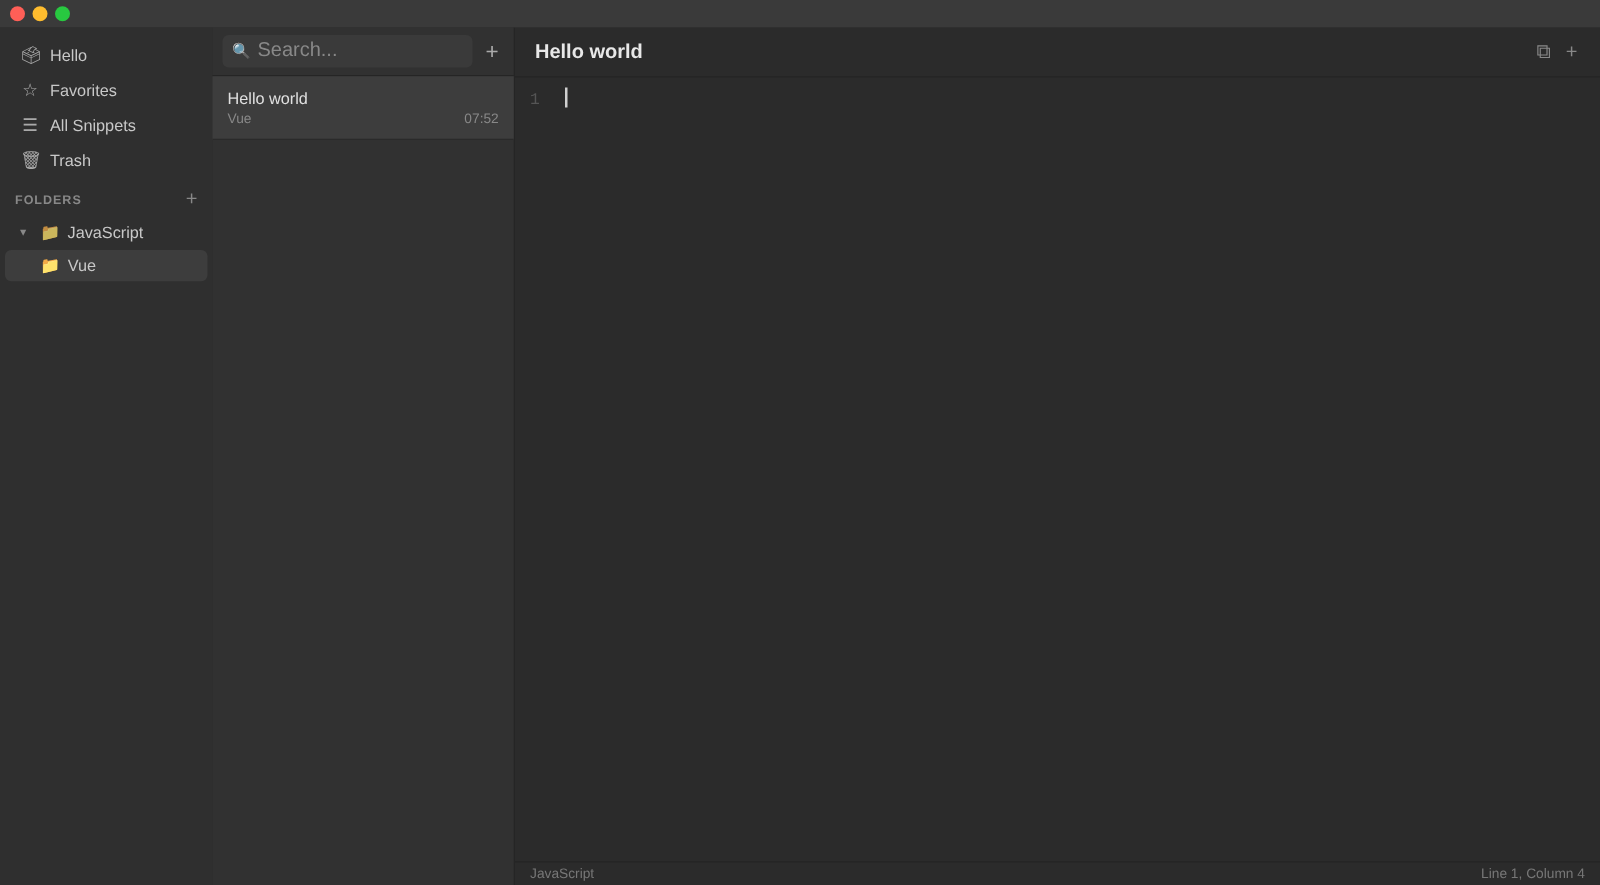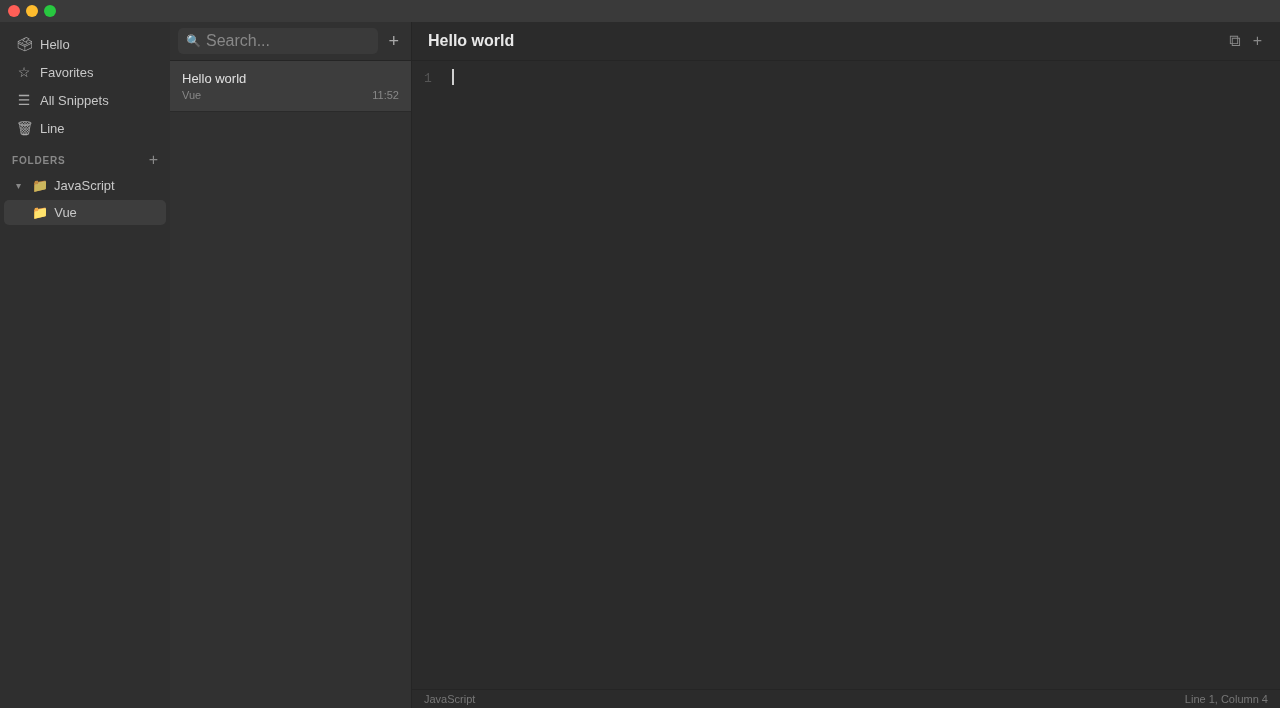--- a/index.html
+++ b/index.html
@@ -304,21 +304,21 @@
     <div class="sidebar-item">
       <span class="icon">☆</span>
       <span>Favorites</span>
     </div>
     <div class="sidebar-item">
       <span class="icon">☰</span>
       <span>All Snippets</span>
     </div>
     <div class="sidebar-item">
       <span class="icon">🗑</span>
-      <span>Line</span>
+      <span>Trash</span>
     </div>
 
     <div class="folders-header">
       <span class="folders-label">FOLDERS</span>
       <span class="add-folder-btn">+</span>
     </div>
 
     <div class="folder-item">
       <span class="chevron">▾</span>
       <span class="folder-icon">📁</span>
@@ -336,21 +336,21 @@
         <span class="search-icon">🔍</span>
         <input class="search-input" type="text" placeholder="Search..." style="">
       </div>
       <span class="add-snippet-btn">+</span>
     </div>
 
     <div class="snippet-item active">
       <div class="snippet-title">Hello world</div>
       <div class="snippet-meta">
         <span>Vue</span>
-        <span>11:52</span>
+        <span>07:52</span>
       </div>
     </div>
   </div>
 
   <div class="editor-area">
     <div class="editor-header">
       <span class="editor-title">Hello world</span>
       <div class="editor-toolbar">
         <span class="toolbar-btn">⧉</span>
         <span class="toolbar-btn">+</span>

